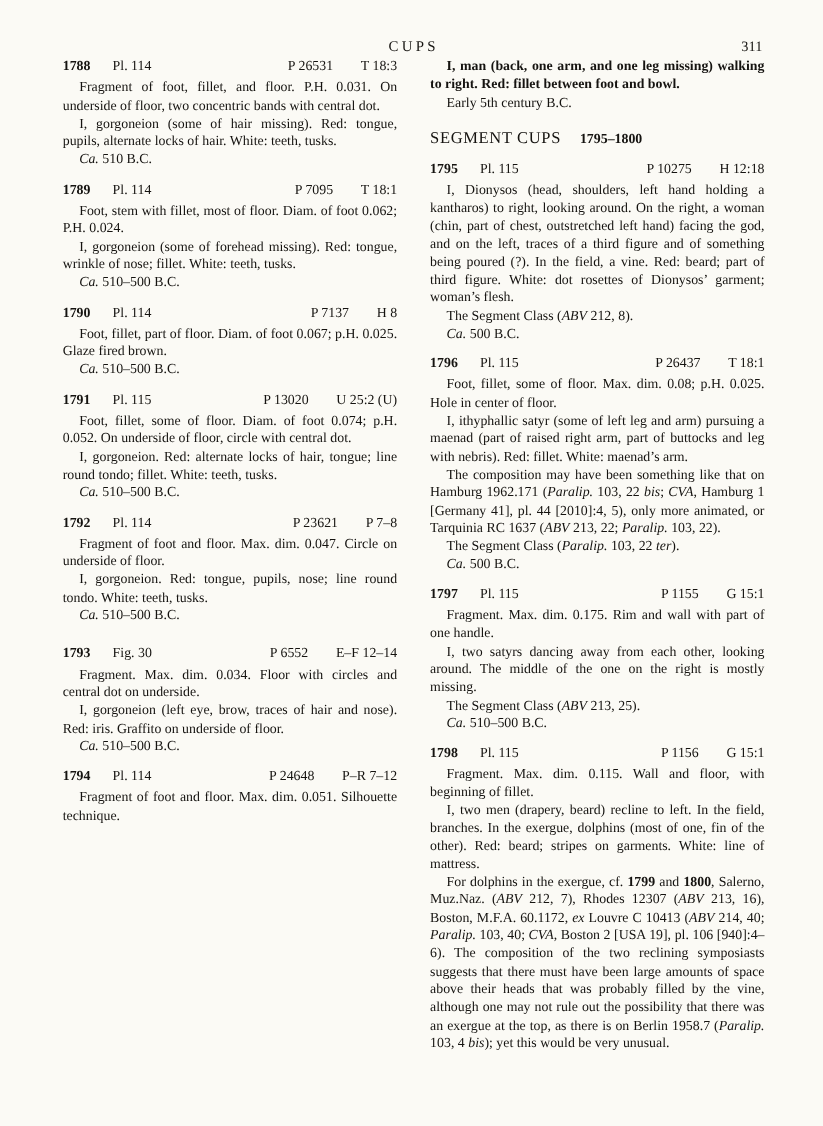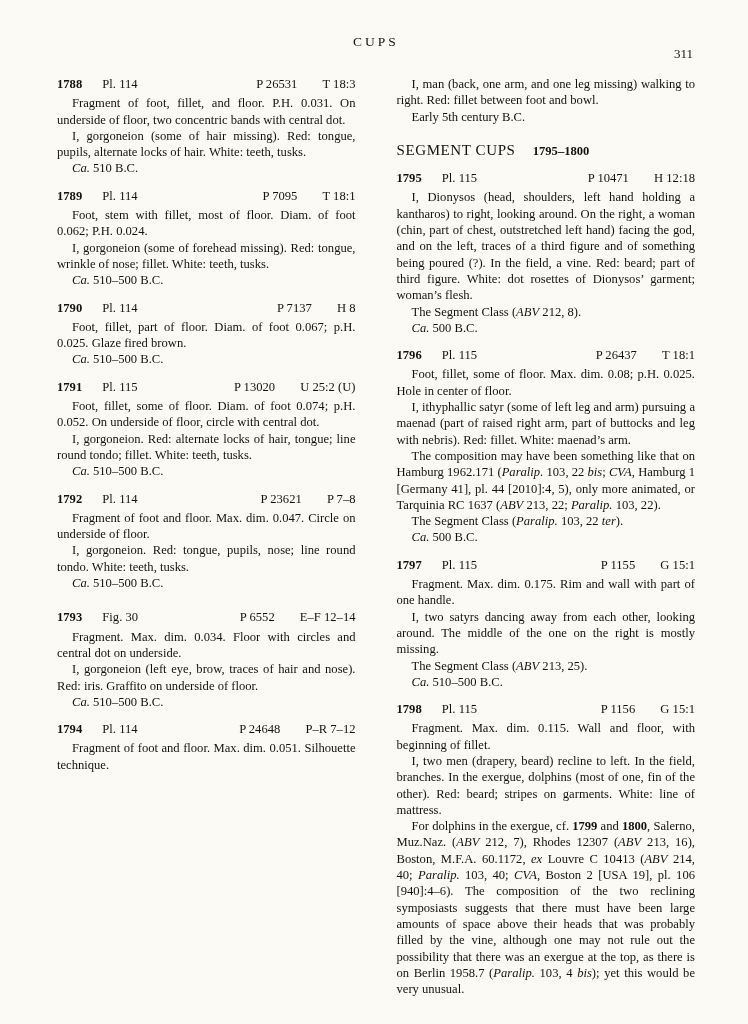--- a/index.html
+++ b/index.html
@@ -10,23 +10,23 @@
     font-family:"Liberation Serif", serif;
     overflow:hidden;
   }
   .page { box-sizing:border-box; width:748px; height:784px; padding:34px 53px 0 57px; position:relative; }
 
   .page-header { position:relative; height:18px; }
   .page-title {
     position:absolute; left:0; right:0; text-align:center;
     font-size:13.5px; letter-spacing:3px; font-variant:small-caps;
   }
-  .page-num { position:absolute; right:2px; top:12px; font-size:13px; }
-
-  .columns { display:flex; gap:41px; margin-top:24px; }
+  .page-num { position:absolute; right:2px; top:0; font-size:13px; }
+
+  .columns { display:flex; gap:30px; }
   .col { width:304px; font-size:12.6px; line-height:16.3px; text-align:justify; }
 
   .entry { margin-top:11px; }
   .entry:first-child { margin-top:0; }
   .entry-head { display:flex; justify-content:space-between; margin-bottom:3px; }
   .num { font-weight:bold; }
   .plate { margin-left:17px; }
   .grid { margin-left:22px; }
 
   p { margin:0; text-indent:15px; }
@@ -34,21 +34,21 @@
 
   .figure-block { margin-top:30px; text-align:center; }
   .figure-art { display:inline-block; margin:6px 0 14px 0; }
   .figure-caption { font-size:12px; text-indent:0; text-align:center; }
   .figure-caption .sc { font-variant:small-caps; }
 
   .section-head { margin-top:17px; margin-bottom:5px; }
   .section-label { font-size:15px; letter-spacing:0.6px; }
   .section-range { font-weight:bold; margin-left:14px; }
 
-  .cont p:first-child { margin-top:0; }
+  .cont p:first-child { margin-top:0;font-weight:bold; }
 </style>
 </head>
 <body>
 
 <div class="page">
 
   <div class="page-header">
     <div class="page-title">CUPS</div>
     <div class="page-num">311</div>
   </div>
@@ -181,21 +181,21 @@
         <span class="section-range">1795–1800</span>
       </div>
 
       <div class="entry">
         <div class="entry-head">
           <span>
             <span class="num">1795</span>
             <span class="plate">Pl. 115</span>
           </span>
           <span>
-            <span class="inv">P 10471</span>
+            <span class="inv">P 10275</span>
             <span class="grid">H 12:18</span>
           </span>
         </div>
         <p>I, Dionysos (head, shoulders, left hand holding a kantharos) to right, looking around. On the right, a woman (chin, part of chest, outstretched left hand) facing the god, and on the left, traces of a third figure and of something being poured (?). In the field, a vine. Red: beard; part of third figure. White: dot rosettes of Dionysos’ garment; woman’s flesh.</p>
         <p>The Segment Class (<i>ABV</i> 212, 8).</p>
         <p><i>Ca.</i> 500 B.C.</p>
       </div>
 
       <div class="entry">
         <div class="entry-head">

